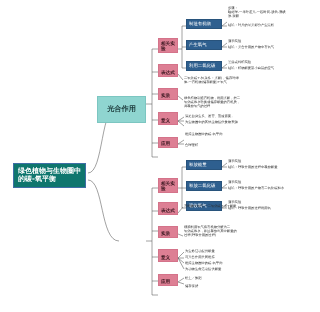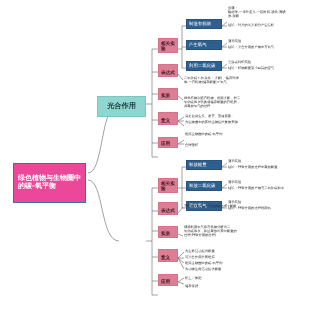--- a/index.html
+++ b/index.html
@@ -28,24 +28,24 @@
   .node {
     position: absolute;
     display: flex;
     align-items: center;
     line-height: 1.12;
     white-space: pre-line;
     overflow: hidden;
   }
   
   .node-root {
-    background: #ec4899;
+    background: #0f766e;
     color: #ffffff;
     font-size: 7px;
-    padding: 19px 4px;
+    padding: 11px 4px;
     border: 1px solid #3f6ea6;
     font-weight: bold;
     letter-spacing: 0px;
   }
   
   .node-main {
     background: #8fd5d0;
     color: #1b3a3a;
     font-size: 7.2px;
     font-weight: bold;
@@ -144,21 +144,21 @@
       <path d="M178,213 L183,207"></path>
       <path d="M178,234 L183,236"></path>
       <path d="M178,258 L184,252 M178,258 L184,258 M178,258 L184,263 M178,258 L184,269"></path>
       <path d="M178,282 L184,278 M178,282 L184,284"></path>
     </g>
   </svg>
 
   <div class="node node-root" style="left:13px; top:163px; width:73px; height:25px;">绿色植物与生物圈中
 的碳-氧平衡</div>
 
-  <div class="node node-main" style="left:97px; top:96px; width:49px; height:21px;">光合作用</div>
+  <div class="node node-main" style="left:97px; top:96px; width:49px; height:27px;">光合作用</div>
 
 
   <div class="node node-sec" style="left:158px; top:38px; width:20px; height:15px;">相关实验</div>
   <div class="node node-sec" style="left:158px; top:64px; width:20px; height:13px;">表达式</div>
   <div class="node node-sec" style="left:158px; top:88px; width:20px; height:12px;">实质</div>
   <div class="node node-sec" style="left:158px; top:112px; width:20px; height:13px;">意义</div>
   <div class="node node-sec" style="left:158px; top:137px; width:20px; height:11px;">应用</div>
 
   <div class="node node-ter" style="left:186px; top:19px; width:36px; height:10px;">制造有机物</div>
   <div class="node node-ter" style="left:186px; top:40px; width:36px; height:10px;">产生氧气</div>

